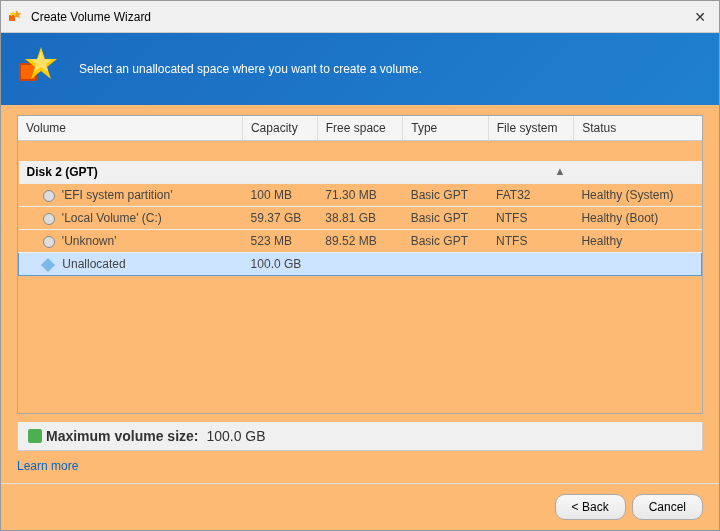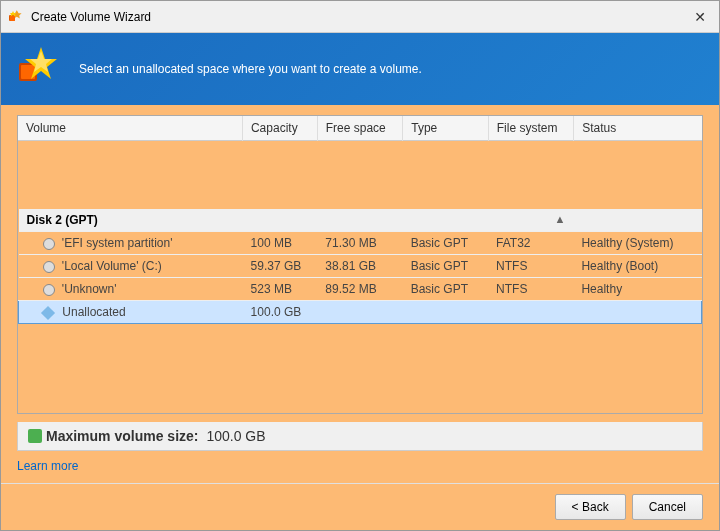--- a/index.html
+++ b/index.html
@@ -82,21 +82,20 @@
       display: flex;
       flex-direction: column;
     }
 
     .table-container {
       border: 1px solid #aaa;
       flex: 1;
       overflow: hidden;
       display: flex;
       flex-direction: column;
-      gap: 48px;
     }
     table {
       width: 100%;
       border-collapse: collapse;
       font-size: 12px;
     }
     thead tr {
       background: #f5f5f5;
       border-bottom: 1px solid #ccc;
     }
@@ -181,21 +180,21 @@
       padding: 10px 16px;
       gap: 6px;
       border-top: 1px solid #e0e0e0;
     }
     .btn {
       padding: 5px 16px;
       font-size: 12px;
       border: 1px solid #aaa;
       background: linear-gradient(to bottom, #f8f8f8, #e8e8e8);
       cursor: pointer;
-      border-radius: 2px;
+      border-radius: 10px;
       min-width: 70px;
     }
     .btn-default {
       border-color: #0066cc;
       background: linear-gradient(to bottom, #f0f6ff, #ddeeff);
     }
     .collapse-btn {
       float: right;
       font-size: 10px;
       color: #666;

